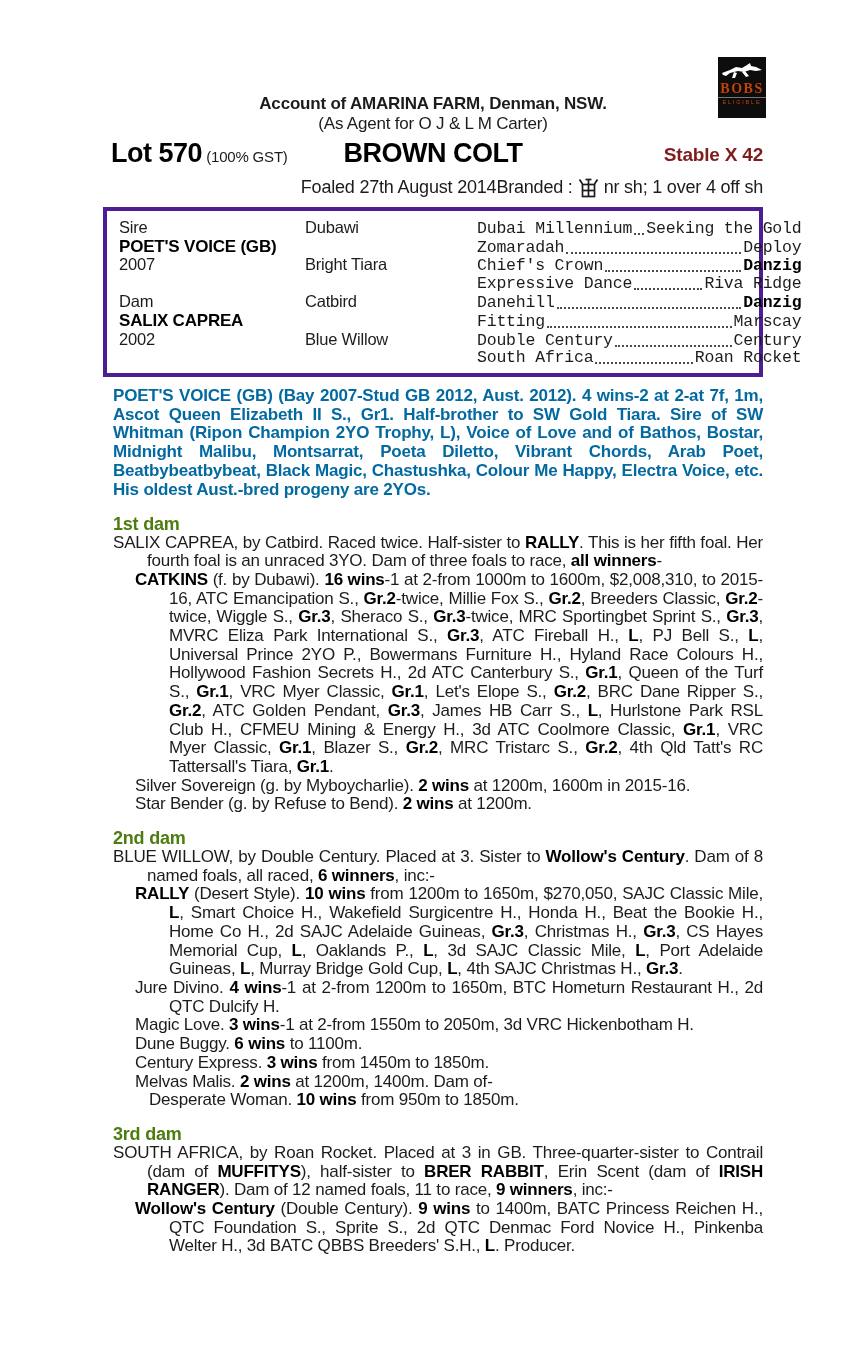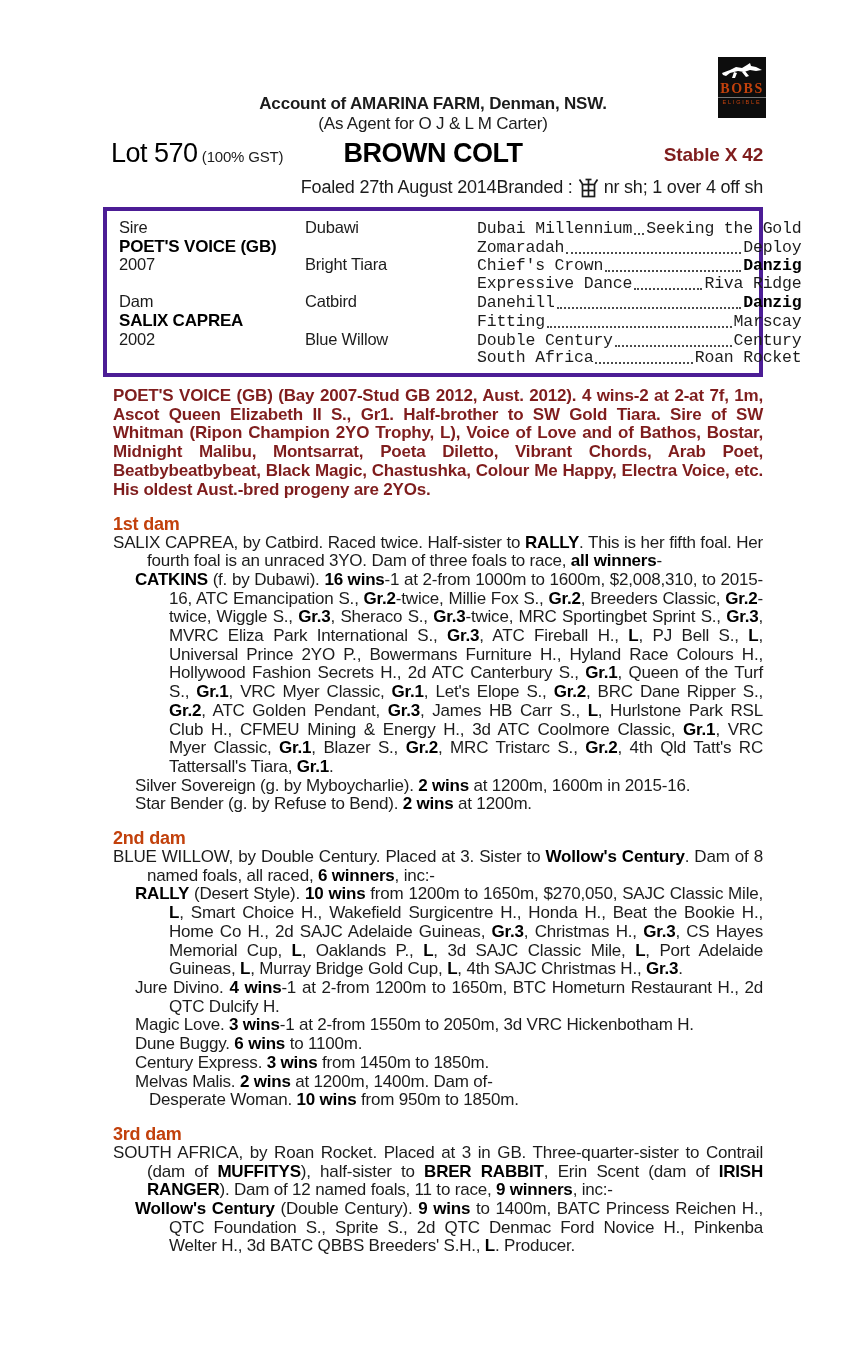--- a/index.html
+++ b/index.html
@@ -24,21 +24,21 @@
     font-size:5.5px; letter-spacing:1.8px; line-height:8px; margin-top:1px;
     border-top:0.5px solid #777;
   }
 
   
   .content { position:absolute; left:103px; top:94px; width:660px; }
   .account { text-align:center; font-weight:bold; font-size:17px; line-height:20px; }
   .agent   { text-align:center; font-size:17px; line-height:20px; }
   .lot-row { position:relative; height:34px; margin-top:4px; }
   .lot-left { position:absolute; left:8px; top:0; white-space:nowrap; }
-  .lot-num { font-size:27px; font-weight:normal; color:#000; letter-spacing:-0.5px; }
+  .lot-num { font-size:27px; font-weight:bold; color:#000; letter-spacing:-0.5px; }
   .gst { font-size:15px; }
   .horse-title {
     position:absolute; left:0; right:0; top:0; text-align:center;
     font-size:27px; font-weight:bold; color:#000; letter-spacing:-0.5px;
   }
   .stable { position:absolute; right:0; top:6px; font-size:19px; font-weight:bold; color:#7f1d1d; }
   .foal-row { display:flex; justify-content:flex-end; margin-top:3px; font-size:18px; line-height:24px; padding-left:8px; }
   .branded { display:flex; align-items:center; gap:5px; }
   .brand-glyph { display:inline-block; }
 
@@ -51,24 +51,24 @@
   .ped-table .bold { font-weight:bold; color:#000; font-size:17px; }
   .c1 { grid-column:1; } .c2 { grid-column:2; } .c3 { grid-column:3; }
   .r1{grid-row:1}.r2{grid-row:2}.r3{grid-row:3}.r4{grid-row:4}
   .r5{grid-row:5}.r6{grid-row:6}.r7{grid-row:7}.r8{grid-row:8}
   .gen3row { display:flex; align-items:flex-end; white-space:nowrap;font-family:Liberation Mono, monospace; }
   .leader { flex:1 1 auto; border-bottom:2px dotted #4c4c4c; margin:0 2px 3px 2px; min-width:10px; }
 
   
   .bodytext { padding:0 0 0 10px; }
   .sire-para {
-    margin:10px 0 0 0; font-weight:bold; color:#7f1d1d; font-size:17px; line-height:18.8px;
+    margin:10px 0 0 0; font-weight:bold; color:#0369a1; font-size:17px; line-height:18.8px;
     text-align:justify; letter-spacing:-0.2px;
   }
-  h3.damhead { margin:14px 0 0 0; font-size:18px; line-height:20px; color:#c2410c; letter-spacing:-0.2px; }
+  h3.damhead { margin:14px 0 0 0; font-size:18px; line-height:20px; color:#4d7c0f; letter-spacing:-0.2px; }
   p.entry { margin:0; font-size:17px; line-height:18.7px; text-align:justify; }
   p.p-dam  { padding-left:34px; text-indent:-34px; }
   p.p-foal { padding-left:56px; text-indent:-34px; }
   p.p-sub  { padding-left:56px; text-indent:-20px; }
 </style>
 </head>
 <body>
 
 <div class="page">
 

